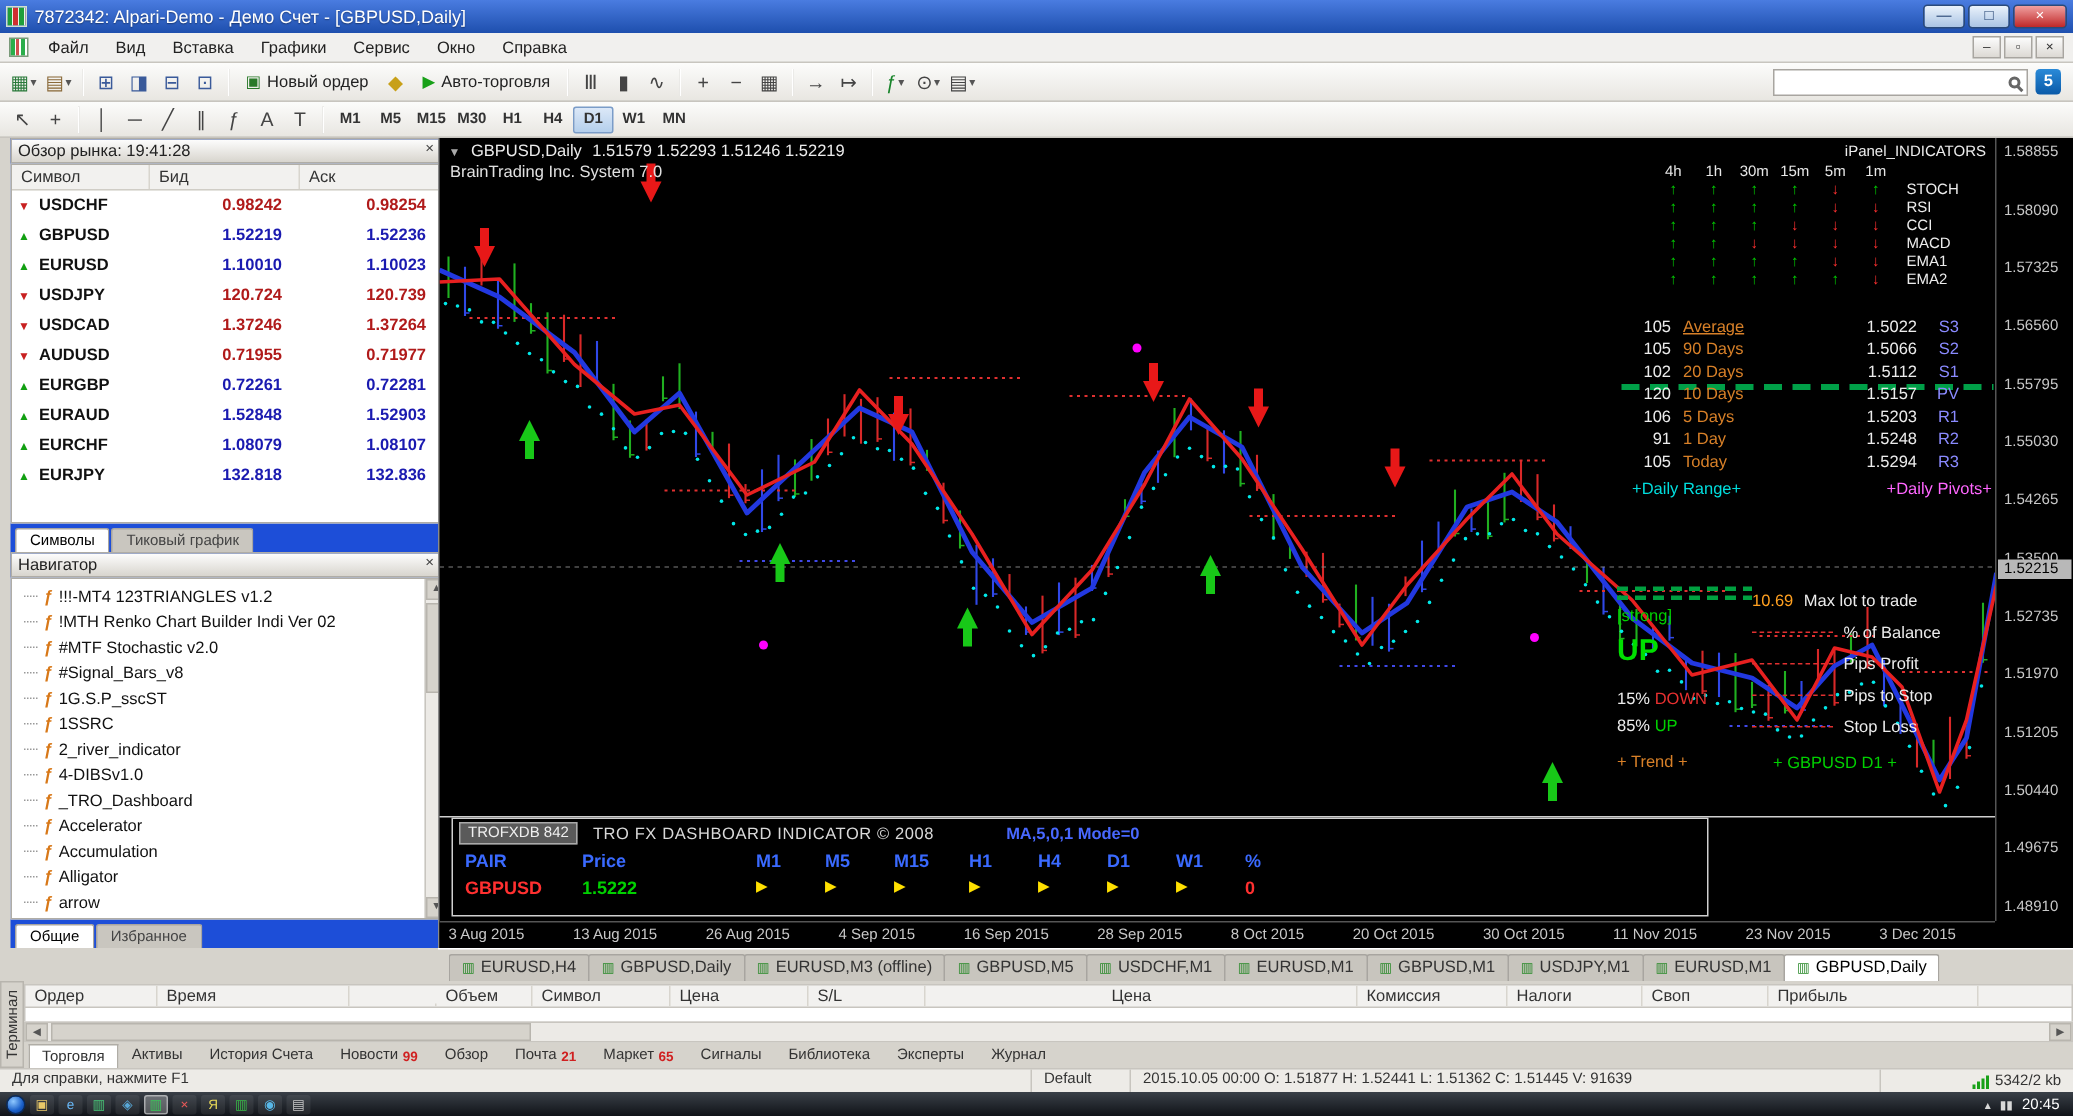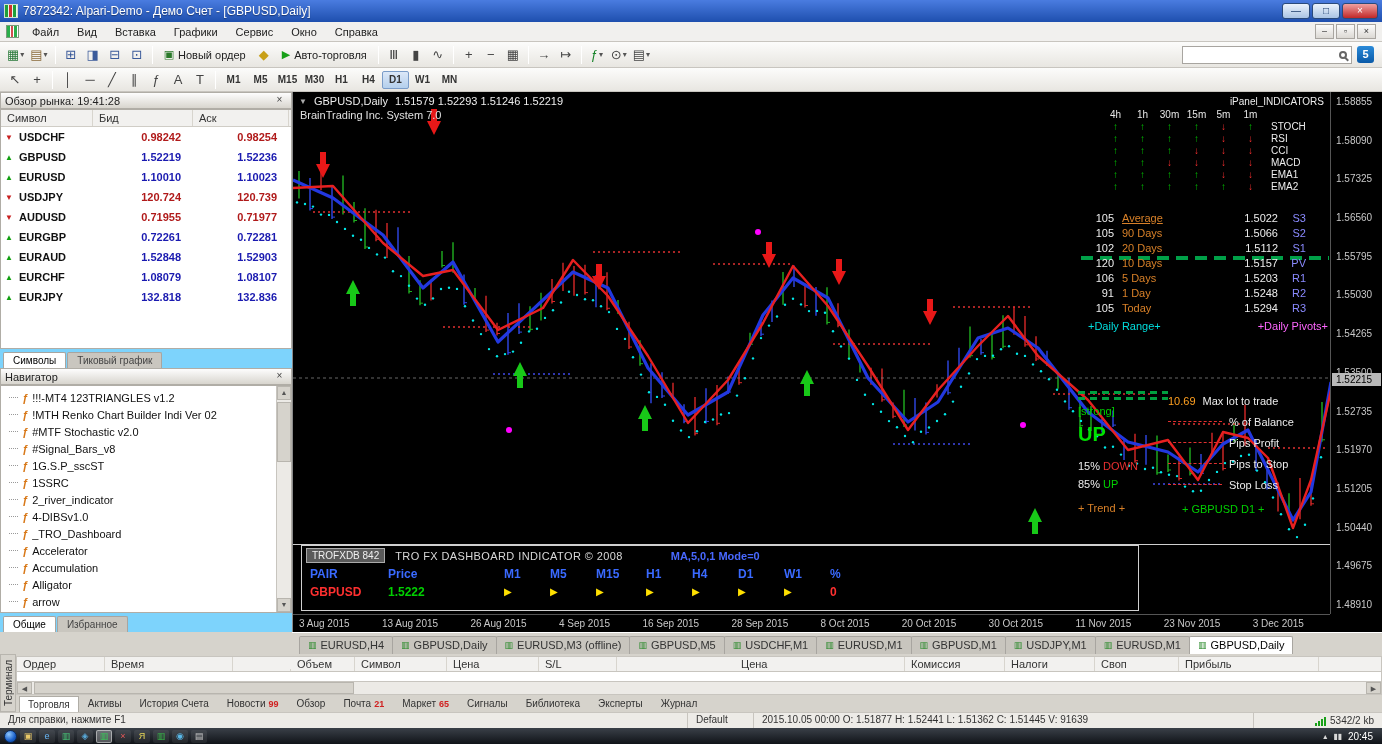--- a/index.html
+++ b/index.html
@@ -33,21 +33,21 @@
 .tb-sep{width:1px;height:18px;background:#b8b5ae;border-right:1px solid #fff;margin:0 4px;}
 .period-btn{min-width:27px;height:18px;font-size:10px;font-weight:bold;color:#333;display:flex;align-items:center;justify-content:center;border:1px solid transparent;border-radius:2px;}
 .period-btn.active{background:linear-gradient(#dcE8f8,#b4cfec);border:1px solid #7a9cc8;}
 .tb-right{margin-left:auto;display:flex;align-items:center;gap:5px;padding-right:4px;}
 .search-box{width:170px;height:18px;border:1px solid #a8a5a0;background:#fff;display:flex;align-items:center;justify-content:flex-end;padding:0 4px;}
 .mag{width:8px;height:8px;border:2px solid #666;border-radius:50%;position:relative;}
 .mag::after{content:"";position:absolute;width:5px;height:2px;background:#666;transform:rotate(45deg);right:-4px;bottom:-3px;}
 .mql5-badge{width:17px;height:17px;background:linear-gradient(#2a8ad8,#0a5aa8);border-radius:3px;color:#fff;font-weight:bold;font-size:11px;text-align:center;line-height:17px;}
 
 
-.left-col{position:absolute;left:0;top:92px;width:292px;height:540px;background:#7dd3fc;}
+.left-col{position:absolute;left:7px;top:92px;width:292px;height:540px;background:#1d4ed8;}
 .panel{position:absolute;left:0;right:0;}
 .panel-mw{top:0;height:276px;}
 .panel-nav{top:276px;height:264px;}
 .panel-header{height:17px;background:linear-gradient(#fdfdfd,#d8d5ce);border:1px solid #b0ada6;display:flex;align-items:center;padding:0 4px;color:#222;}
 .panel-close{margin-left:auto;width:15px;height:13px;text-align:center;line-height:12px;font-size:10px;color:#444;}
 .panel-close::before{content:"×";}
 .mw-table{position:absolute;top:17px;bottom:19px;left:0;right:0;background:#fff;border:1px solid #b0ada6;overflow:hidden;}
 .mw-head{display:grid;grid-template-columns:92px 100px 96px;height:17px;background:#F2F1EF;border-bottom:1px solid #d0cdc6;}
 .mw-head span{padding:2px 6px;border-right:1px solid #d8d5ce;color:#333;}
 .mw-row{display:grid;grid-template-columns:92px 100px 96px;height:20px;align-items:center;}
@@ -386,20 +386,28 @@
 
             <div class="mw-row down">
               <span class="sym">
                 <i class="tick-icon down"></i>
                 <span>USDJPY</span>
               </span>
               <span class="num">120.724</span>
               <span class="num">120.739</span>
             </div>
 
+            <div class="mw-row down">
+              <span class="sym">
+                <i class="tick-icon down"></i>
+                <span>USDCAD</span>
+              </span>
+              <span class="num">1.37246</span>
+              <span class="num">1.37264</span>
+            </div>
 
             <div class="mw-row down">
               <span class="sym">
                 <i class="tick-icon down"></i>
                 <span>AUDUSD</span>
               </span>
               <span class="num">0.71955</span>
               <span class="num">0.71977</span>
             </div>
 

